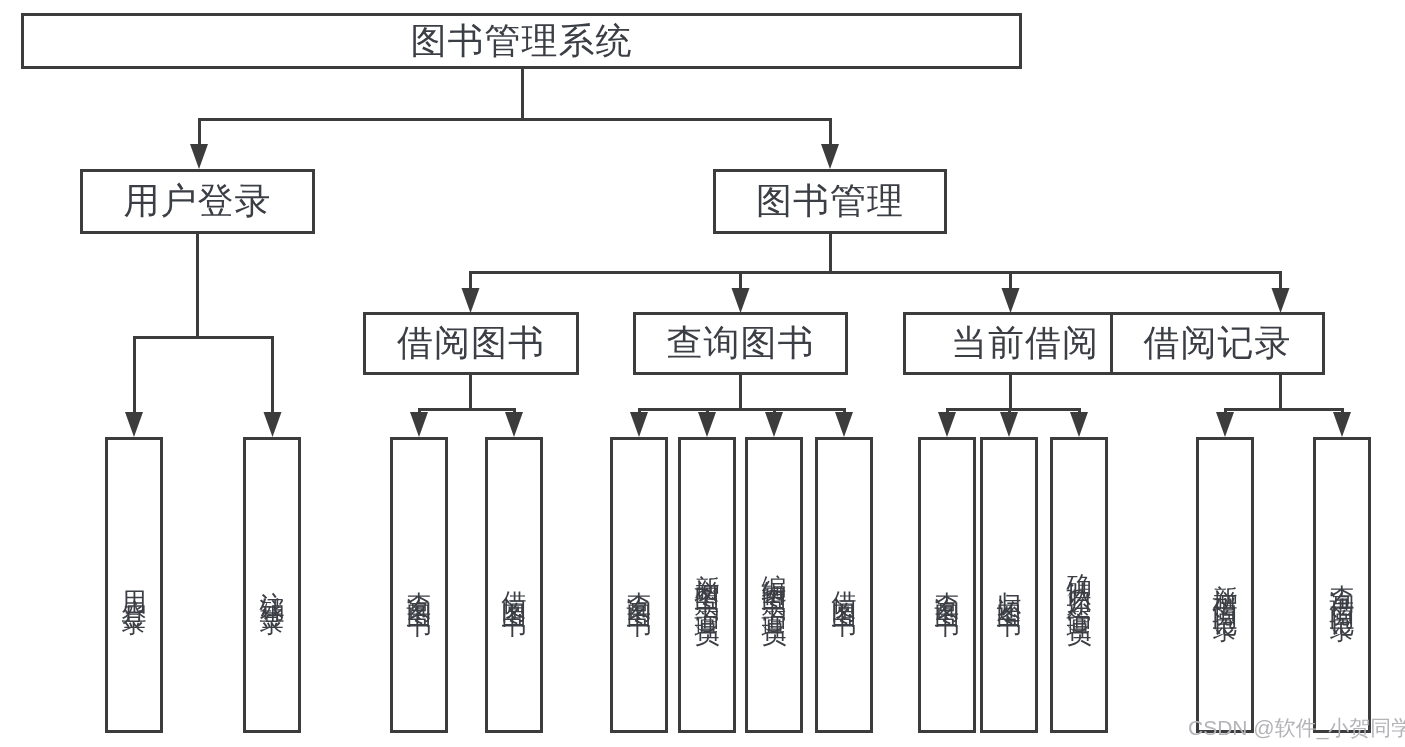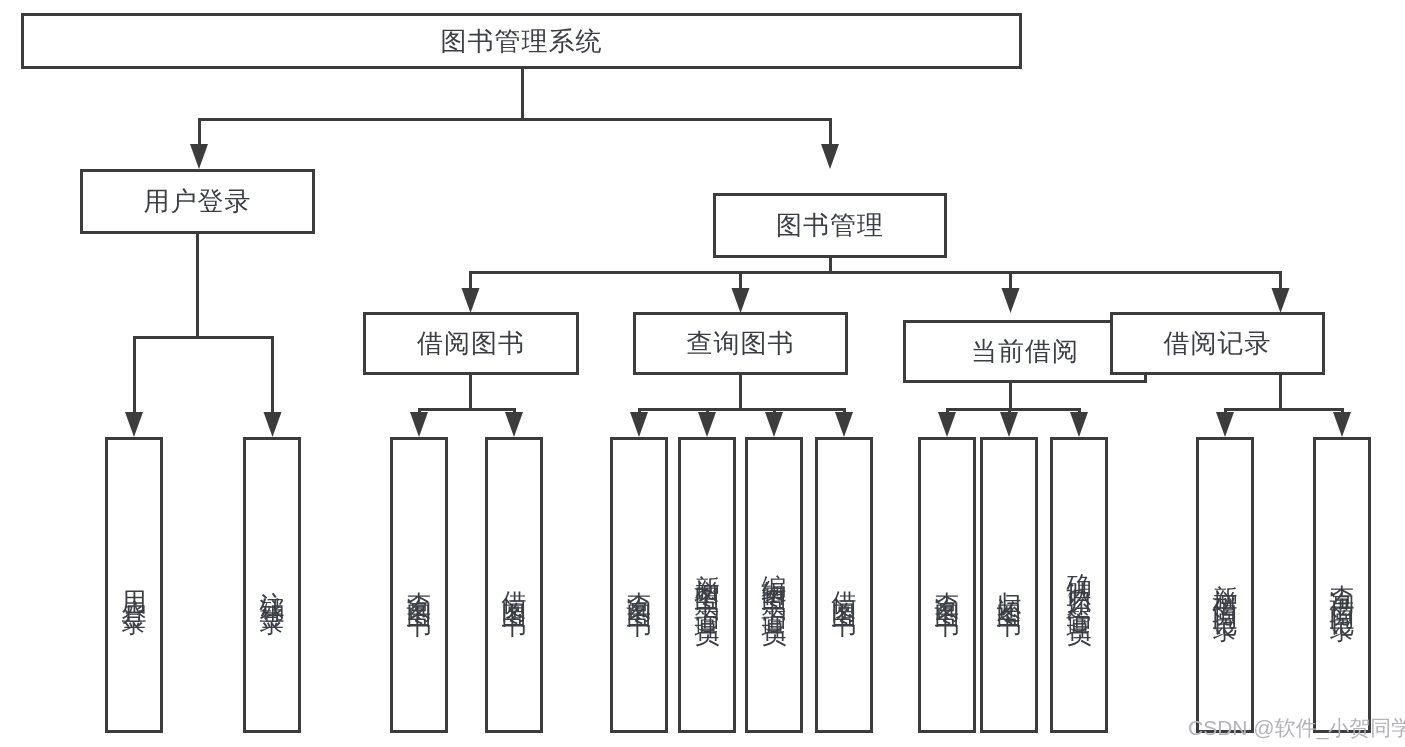--- a/index.html
+++ b/index.html
@@ -6,32 +6,32 @@
   .canvas{
     position:relative;width:1405px;height:747px;background:#ffffff;
     overflow:hidden;font-family:"Liberation Sans",sans-serif;
   }
   .wires{position:absolute;left:0;top:0;pointer-events:none;}
   .box{
     position:absolute;box-sizing:border-box;background:#ffffff;
     border:3px solid #3c3c3c;color:#3b3e44;
     display:flex;align-items:center;justify-content:center;text-align:center;
   }
-  .hbox{font-size:26px;letter-spacing:1px;white-space:nowrap;}
+  .hbox{font-size:36px;letter-spacing:1px;white-space:nowrap;}
   .vbox .vtext{
     writing-mode:vertical-rl;text-orientation:mixed;
     font-size:25px;letter-spacing:7px;line-height:1;
   }
   
   .n-root{left:21px;top:13px;width:1001px;height:56px;}
   .n-l2a{left:80px; top:169px;width:235px;height:65px;}
-  .n-l2b{left:713px;top:169px;width:234px;height:65px;margin-top:24px;}
+  .n-l2b{left:713px;top:169px;width:234px;height:65px;}
   .n-l3a{left:363px; top:312px;width:216px;height:63px;}
   .n-l3b{left:633px; top:312px;width:215px;height:63px;}
-  .n-l3c{left:903px; top:320px;width:244px;height:63px;}
+  .n-l3c{left:903px; top:312px;width:244px;height:63px;}
   .n-l3d{left:1110px;top:312px;width:215px;height:63px;}
   .lf{top:437px;width:58px;height:296px;}
   .lf1{left:105px;} .lf2{left:243px;} .lf3{left:390px;} .lf4{left:485px;}
   .lf5{left:610px;} .lf6{left:678px;} .lf7{left:745px;} .lf8{left:815px;}
   .lf9{left:918px;} .lf10{left:980px;} .lf11{left:1050px;}
   .lf12{left:1196px;} .lf13{left:1313px;}
   .watermark{
     position:absolute;left:1188px;top:715px;z-index:5;
     font-size:21px;line-height:26px;color:#b3b3b8;white-space:nowrap;
   }

